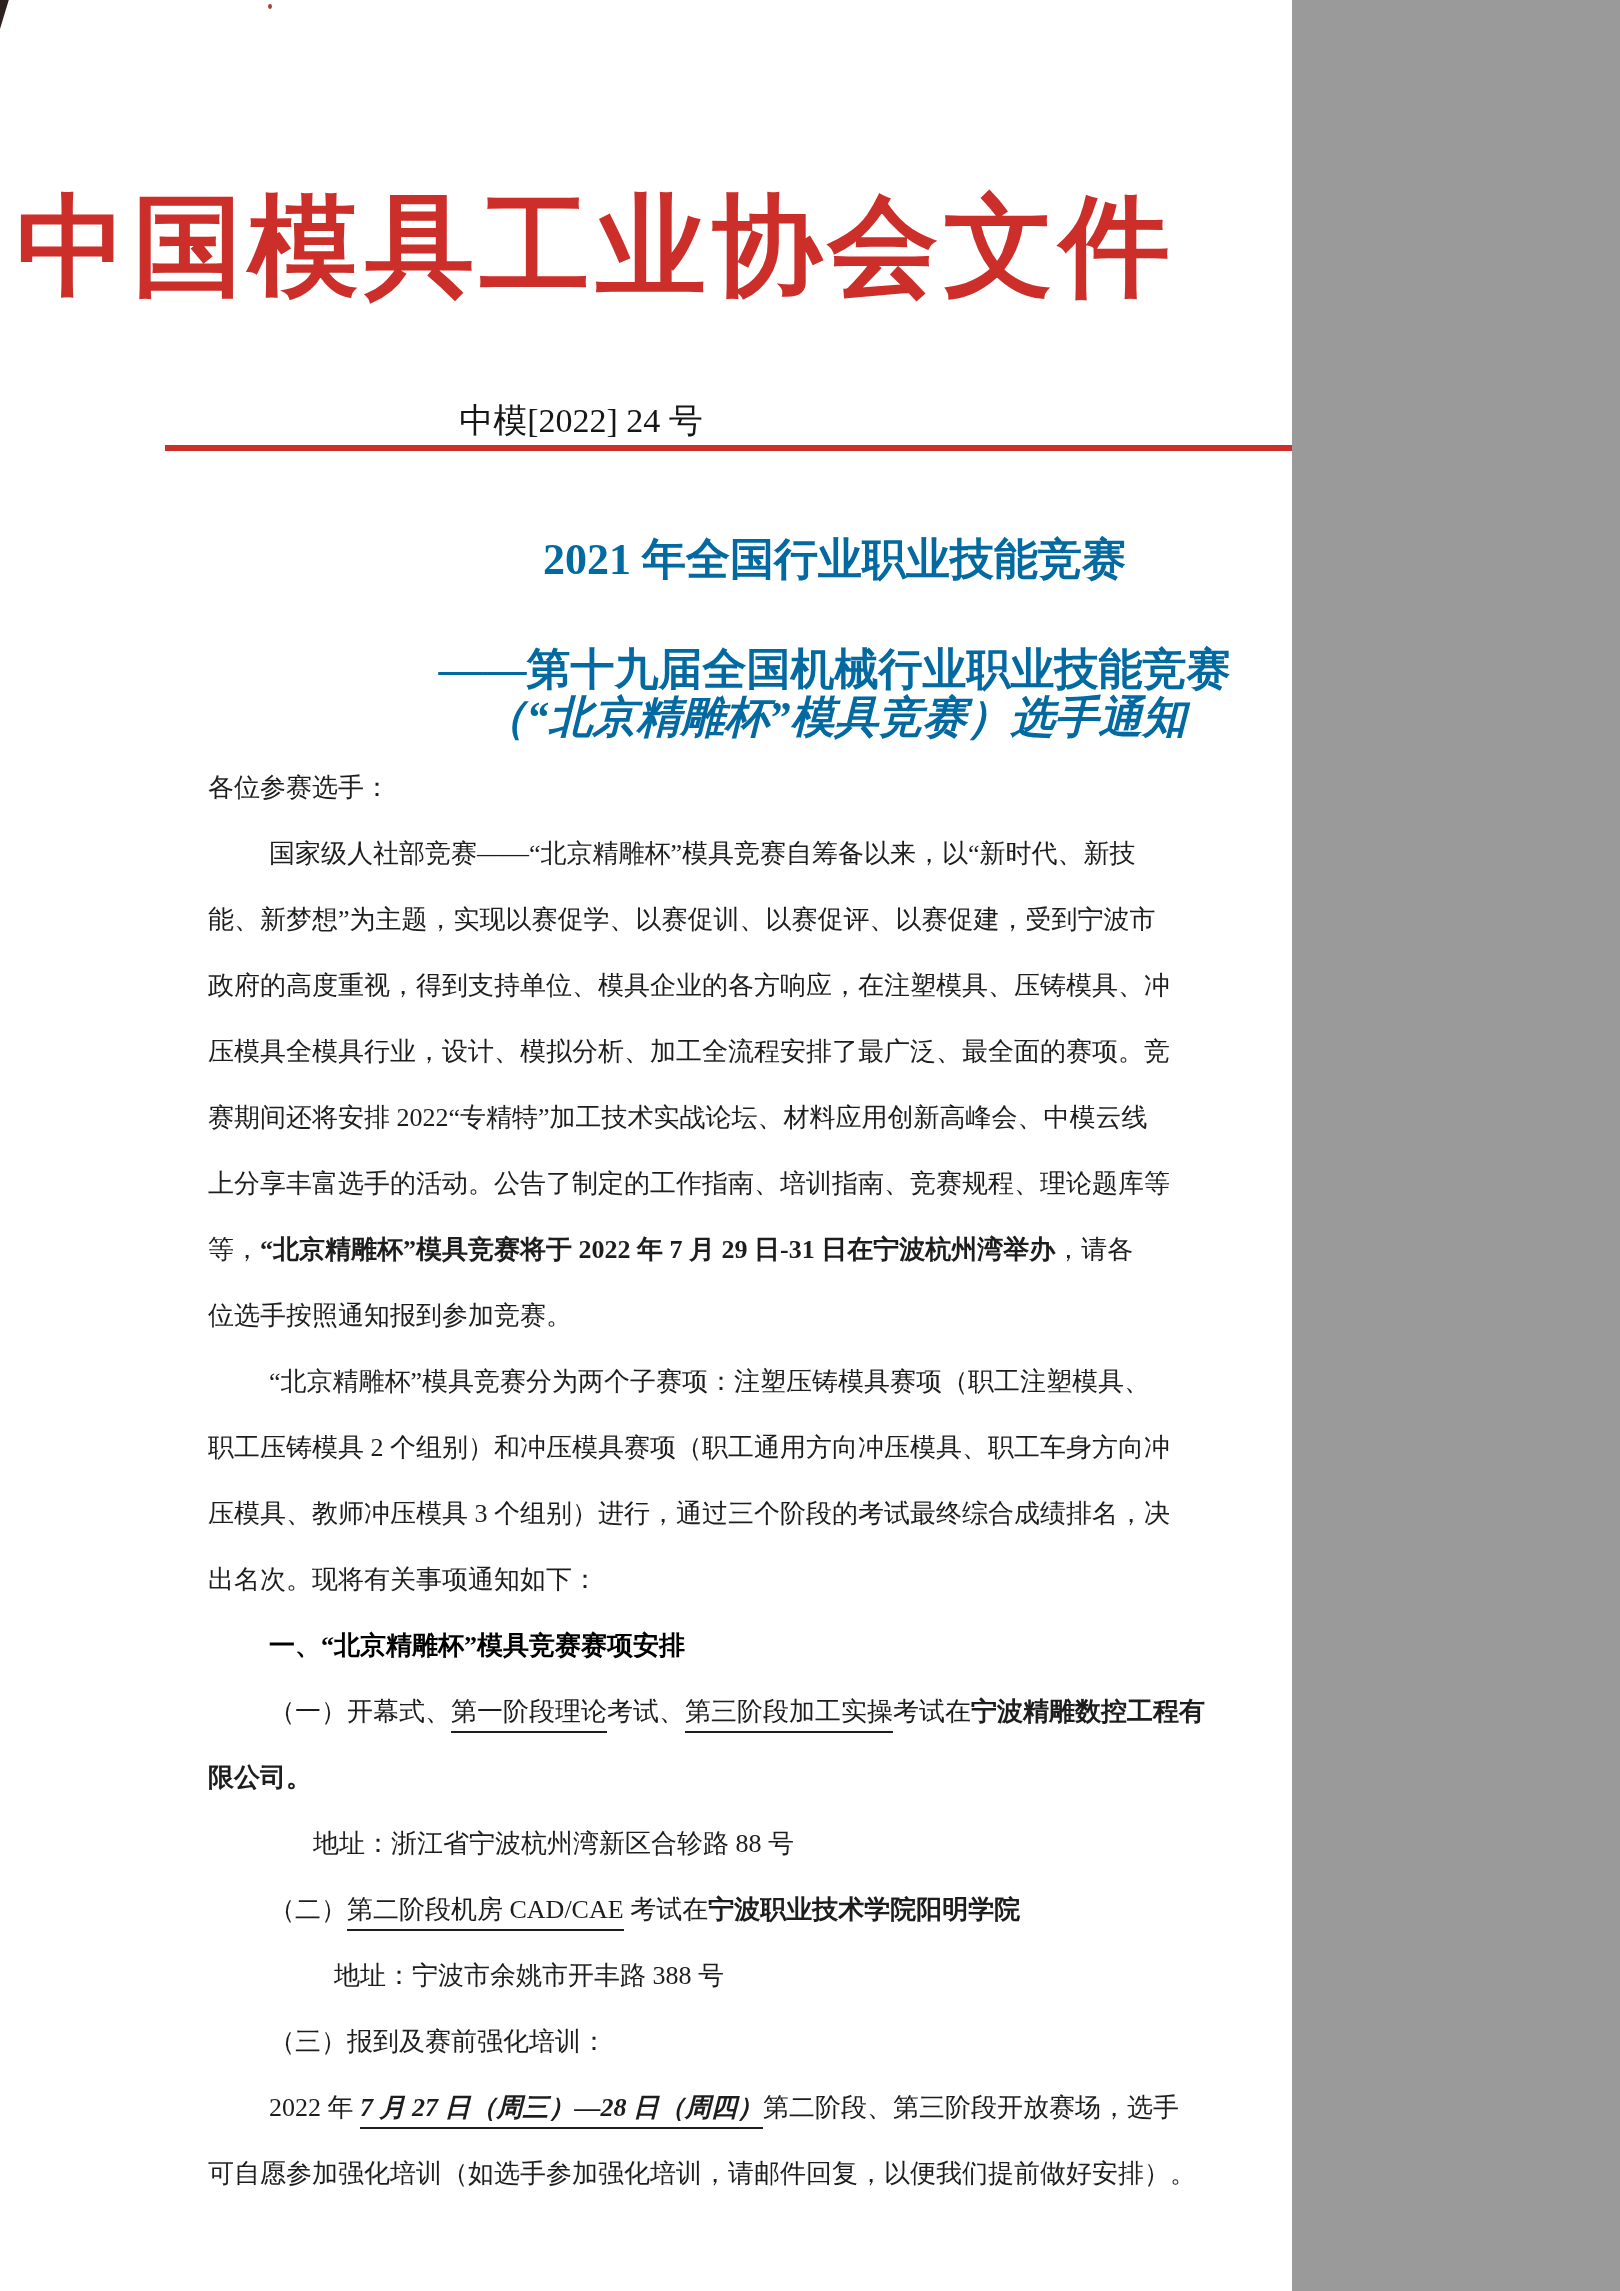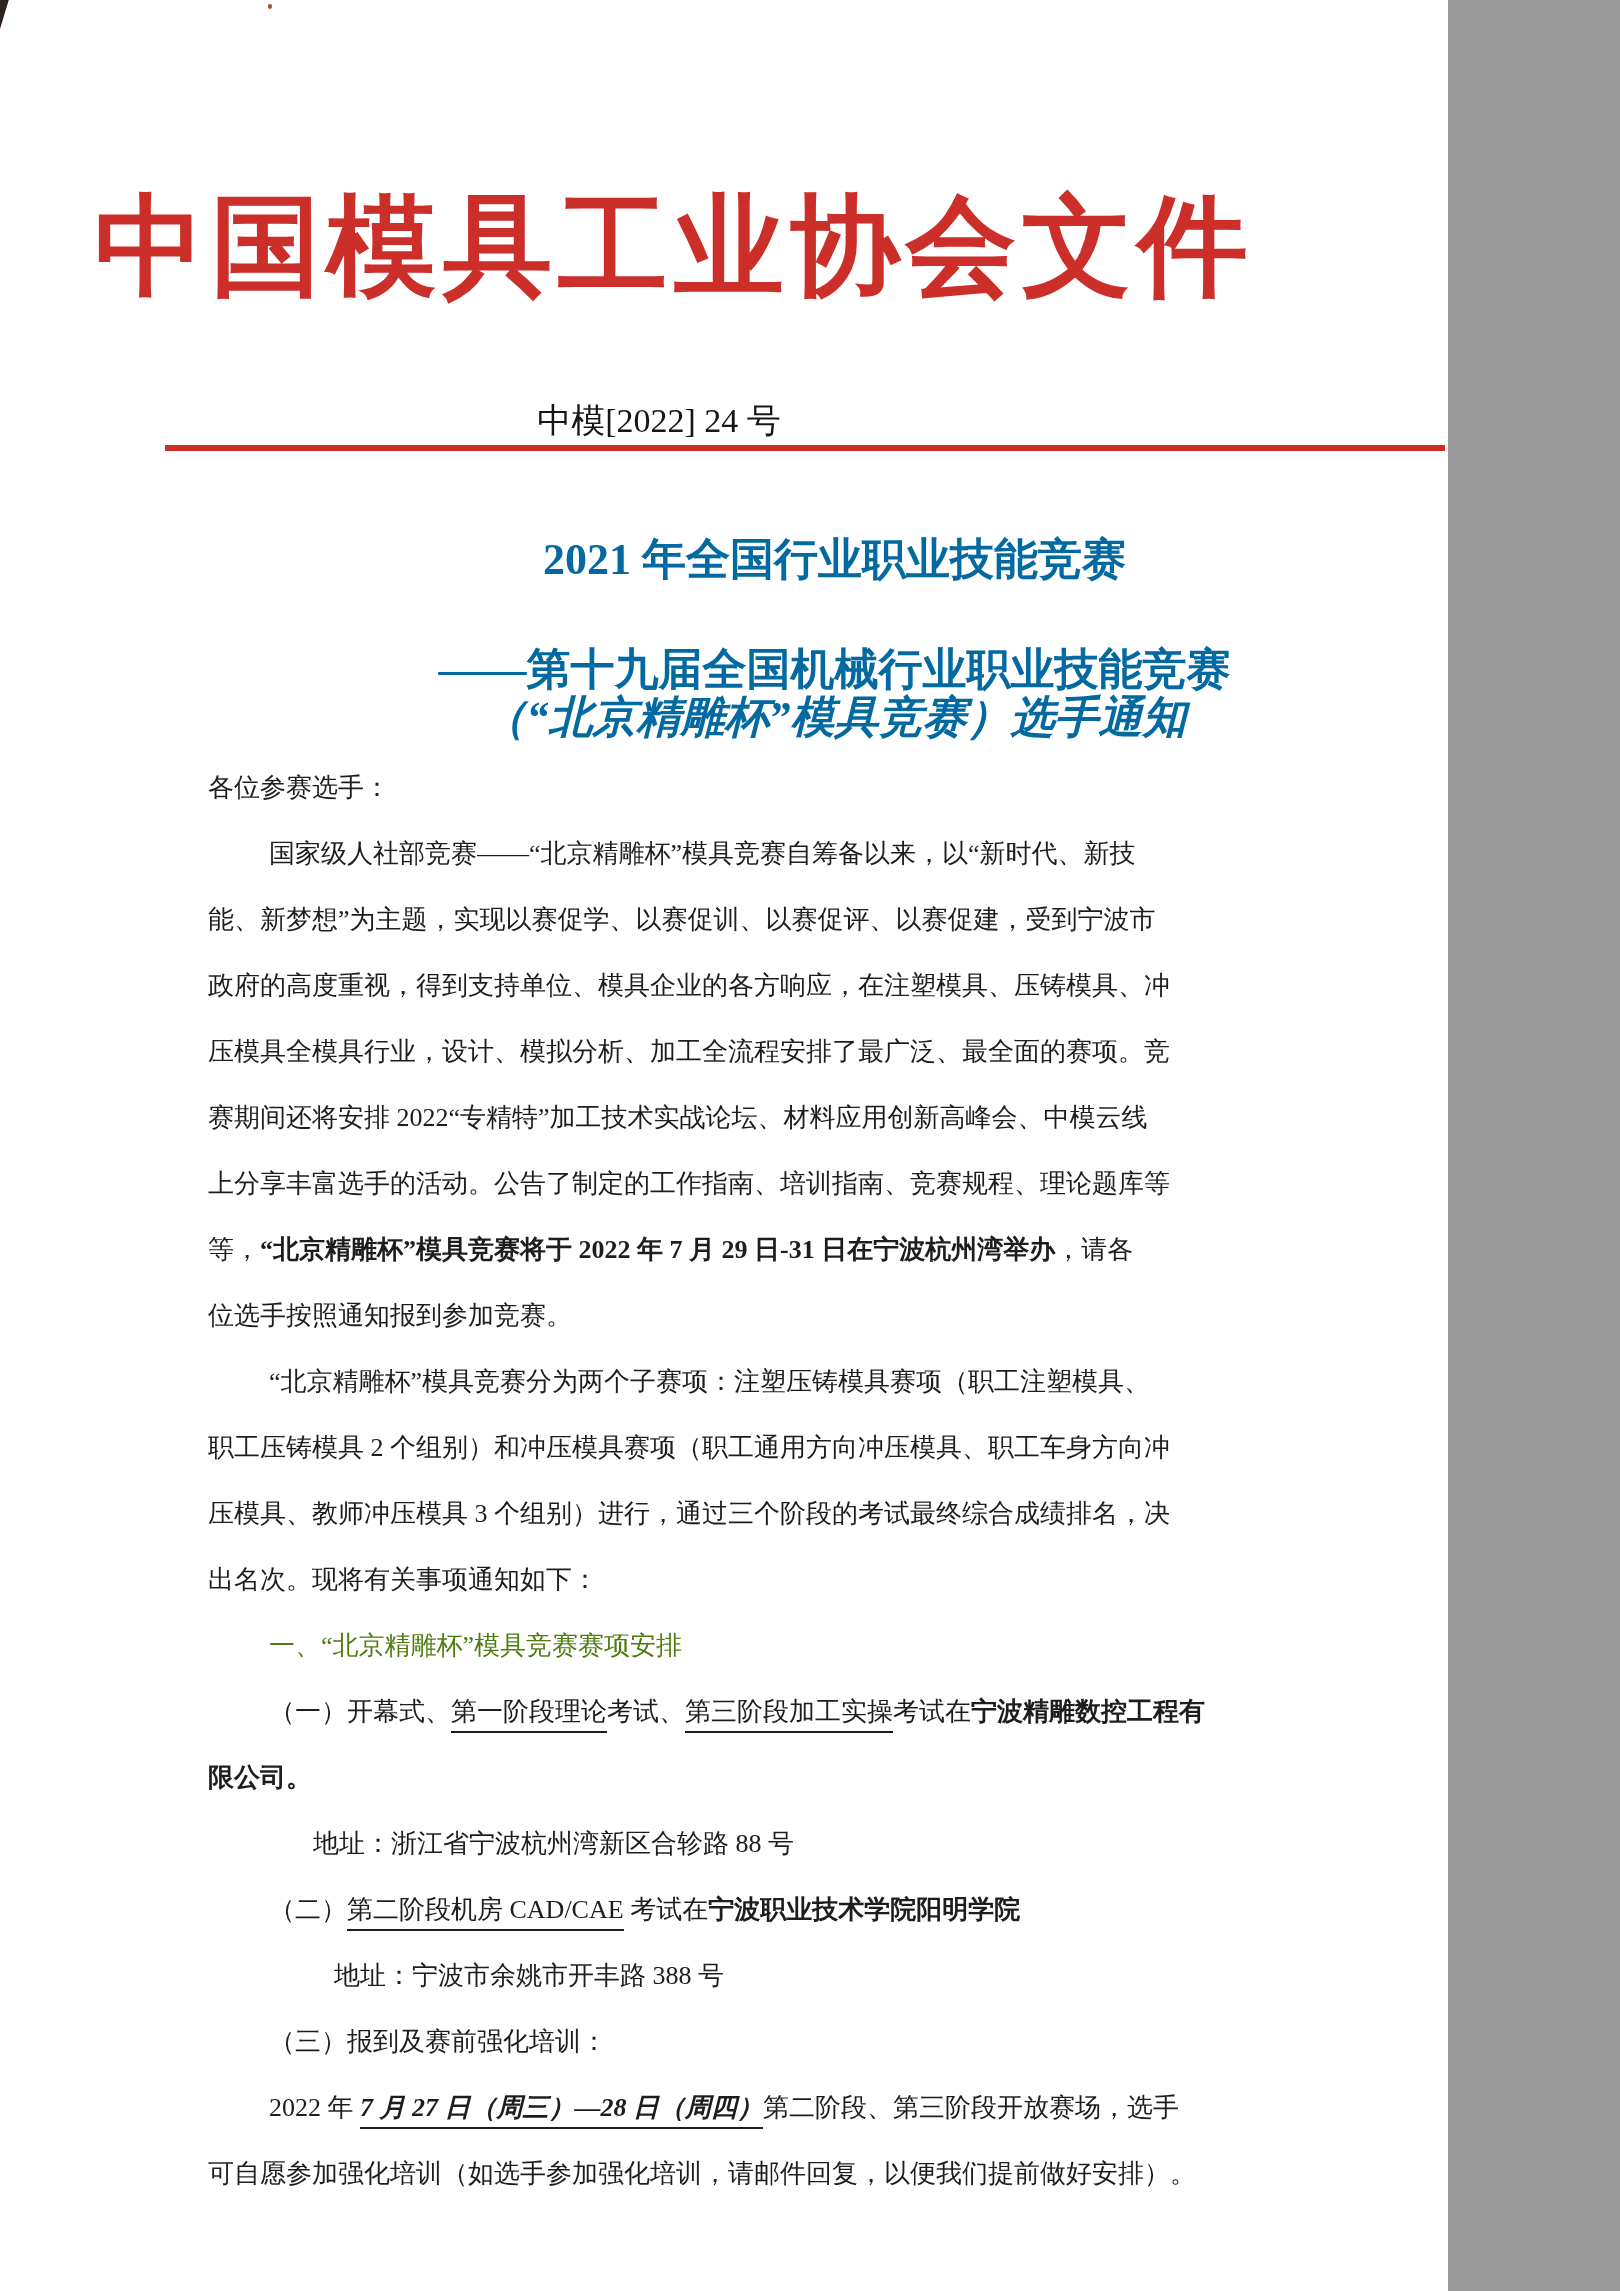--- a/index.html
+++ b/index.html
@@ -1,18 +1,18 @@
 <!DOCTYPE html>
 <html lang="zh" style="--accent: #cc2f2a;"><head>
 <meta charset="utf-8">
 <style>
   html,body{margin:0;padding:0;background:#9a9a9a;}
   .page{
     position:relative;
-    width:1448px;height:2292px;
+    width:1292px;height:2292px;
     background:#ffffff;
     overflow:hidden;
     font-family:"Liberation Serif","DejaVu Serif",serif;
     color:#1f1f1f;
   }
   
   .artifact-wedge{
     position:absolute;left:0;top:0;width:8.8px;height:29px;
     background:#2e2220;
     clip-path:polygon(0 0,100% 0,55% 45%,0 100%);
@@ -53,21 +53,21 @@
   
   .body-block{
     position:absolute;left:208px;top:755px;width:1266px;
     font-size:26px;line-height:66px;color:#1d1d1d;
   }
   .line{white-space:nowrap;height:66px;}
   .ind2{padding-left:61px;}
   .ind3{padding-left:105px;}
   .ind3b{padding-left:126px;}
   .b{font-weight:bold;}
-  .hd{font-weight:normal;color:#4d7c0f;}
+  .hd{font-weight:bold;color:#000000;}
   .u{
     display:inline-block;
     border-bottom:2.9px solid #1d1d1d;
     padding-bottom:2px;line-height:1.3;
   }
   .biu{
     display:inline-block;
     border-bottom:2.9px solid #1d1d1d;
     padding-bottom:2px;line-height:1.3;
     font-weight:bold;font-style:italic;

